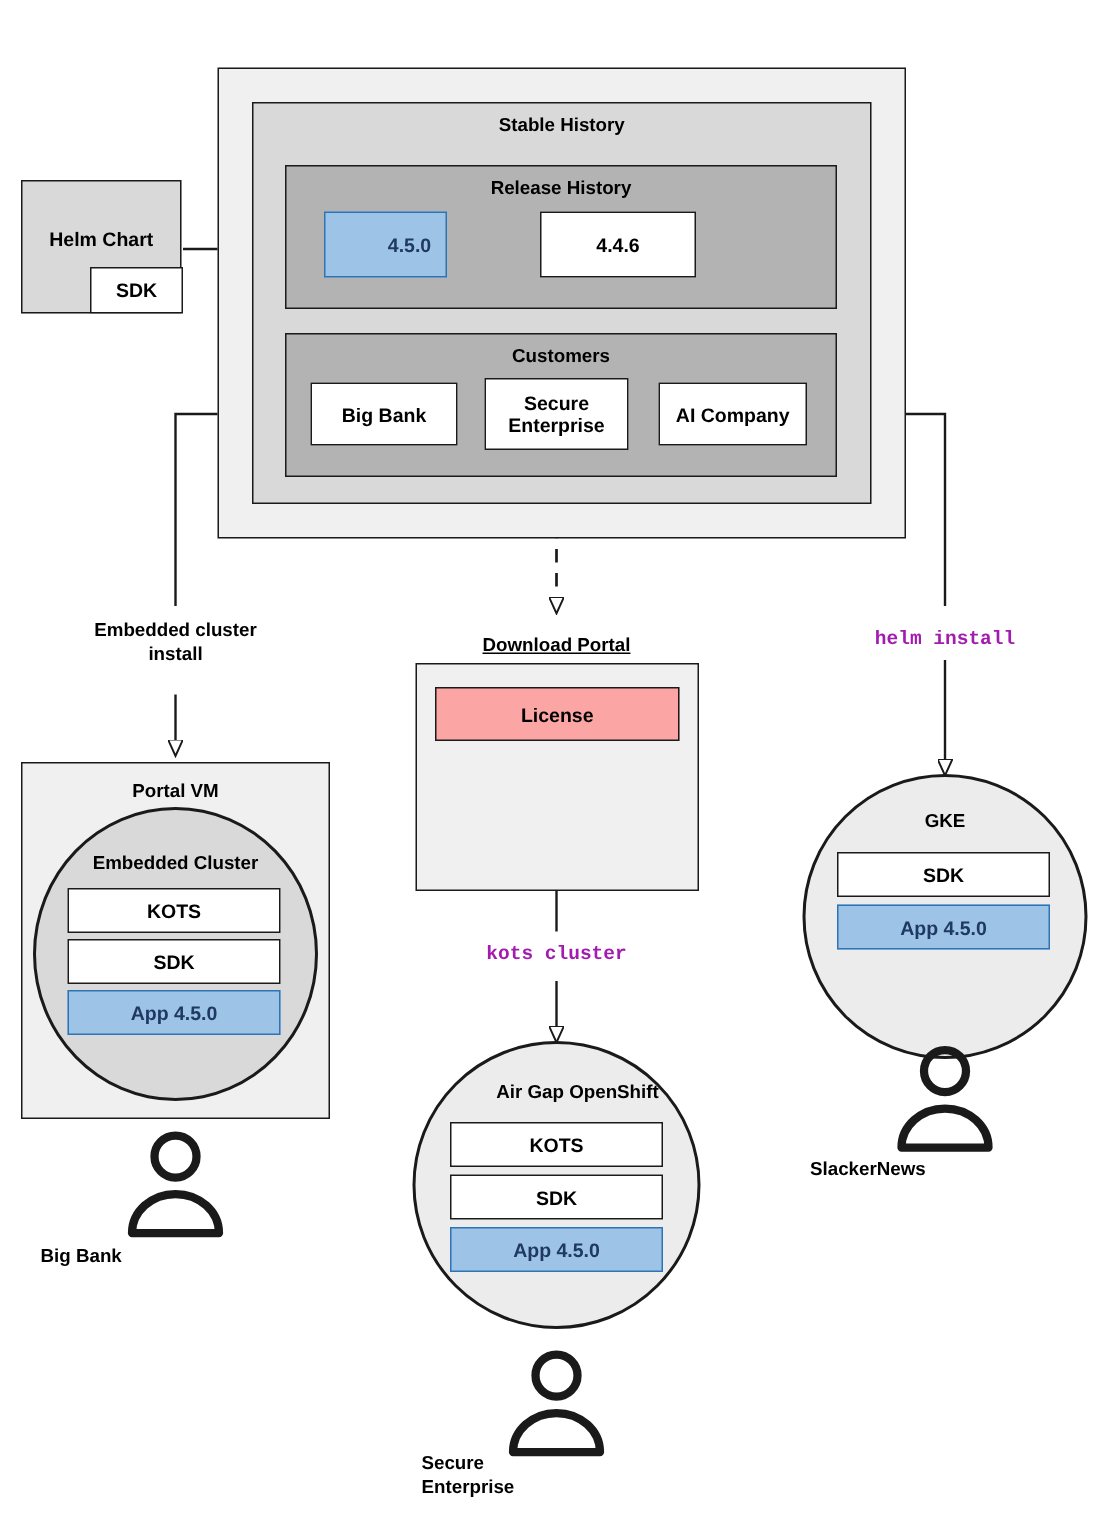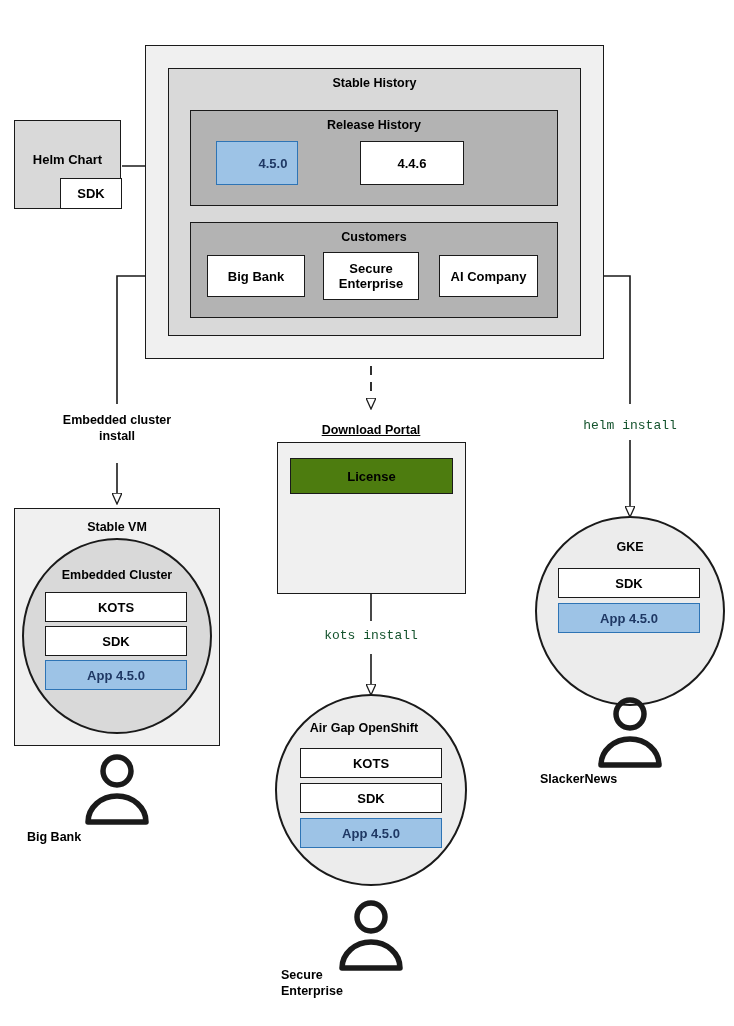--- a/index.html
+++ b/index.html
@@ -42,21 +42,21 @@
   }
   .rect {
     border: 1.6px solid #1a1a1a;
   }
   .fill-white   { background: #ffffff; }
   .fill-l1      { background: #f0f0f0; }
   .fill-l2      { background: #d9d9d9; }
   .fill-l3      { background: #b3b3b3; }
   .fill-blue    { background: #9dc3e6; border-color: #2e74b5; color: #1f3864; }
   .fill-portal  { background: #f0f0f0; }
-  .fill-bundle  { background: #4d7c0f; }
+  .fill-bundle  { background: #fca5a5; }
 
   
   .titled {
     align-items: flex-start;
     padding-top: 7px;
   }
   .container-title {
     width: 100%;
     text-align: center;
     font-size: 12.5px;
@@ -69,23 +69,23 @@
     font-family: "Liberation Sans", sans-serif;
     font-weight: bold;
     font-size: 12.5px;
     color: #000000;
     line-height: 1.25;
   }
   .label-mono {
     position: absolute;
     text-align: center;
     font-family: "Liberation Mono", "DejaVu Sans Mono", monospace;
-    font-weight: normal;
+    font-weight: bold;
     font-size: 13px;
-    color: #14532d;
+    color: #a21caf;
     line-height: 1.25;
     letter-spacing: 0px;
   }
   .actor-label {
     position: absolute;
     font-family: "Liberation Sans", sans-serif;
     font-weight: bold;
     font-size: 12.5px;
     color: #000000;
     line-height: 1.25;
@@ -175,30 +175,30 @@
   </div>
   <div class="node rect fill-white" style="left:439px; top:255px; width:99px; height:42px;">
     <span class="txt-13" style="white-space:pre-line;">AI Company</span>
   </div>
 
   <div class="label-plain" style="left:27px; top:413px; width:180px; white-space:pre-line;">Embedded cluster
 install</div>
 
   <div class="label-mono" style="left:545px; top:418px; width:170px;">helm install</div>
 
-  <div class="label-mono" style="left:286px; top:628px; width:170px;">kots install</div>
+  <div class="label-mono" style="left:286px; top:628px; width:170px;">kots cluster</div>
 
   <div class="label-plain" style="left:276px; top:423px; width:190px;text-decoration:underline;">Download Portal</div>
   <div class="node rect fill-portal" style="left:277px; top:442px; width:189px; height:152px;"></div>
   <div class="node rect fill-bundle" style="left:290px; top:458px; width:163px; height:36px;">
     <span class="txt-13">License</span>
   </div>
 
   <div class="node rect fill-l1 titled" style="left:14px; top:508px; width:206px; height:238px;">
-    <span class="container-title" style="padding-top:4px;">Stable VM</span>
+    <span class="container-title" style="padding-top:4px;">Portal VM</span>
   </div>
   <div class="ellipse ell-l2" style="left:22px; top:538px; width:190px; height:196px;"></div>
   <div class="label-plain" style="left:22px; top:568px; width:190px;">Embedded Cluster</div>
   <div class="node rect fill-white" style="left:45px; top:592px; width:142px; height:30px;">
     <span class="txt-13">KOTS</span>
   </div>
   <div class="node rect fill-white" style="left:45px; top:626px; width:142px; height:30px;">
     <span class="txt-13">SDK</span>
   </div>
   <div class="node rect fill-blue" style="left:45px; top:660px; width:142px; height:30px;">
@@ -207,21 +207,21 @@
 
   <svg class="layer" viewBox="0 0 734 1026">
     <g>
       <circle cx="117" cy="771" r="14" fill="none" stroke="#1a1a1a" stroke-width="5.5"></circle>
       <path d="M88,822 a29,26 0 0 1 58,0 z" fill="#ffffff" stroke="#1a1a1a" stroke-width="5.5" stroke-linejoin="round"></path>
     </g>
   </svg>
   <div class="actor-label" style="left:27px; top:830px; width:180px; white-space:pre-line;">Big Bank</div>
 
   <div class="ellipse ell-l1" style="left:275px; top:694px; width:192px; height:192px;"></div>
-  <div class="label-plain" style="left:268px; top:721px; width:192px;">Air Gap OpenShift</div>
+  <div class="label-plain" style="left:289px; top:721px; width:192px;">Air Gap OpenShift</div>
   <div class="node rect fill-white" style="left:300px; top:748px; width:142px; height:30px;">
     <span class="txt-13">KOTS</span>
   </div>
   <div class="node rect fill-white" style="left:300px; top:783px; width:142px; height:30px;">
     <span class="txt-13">SDK</span>
   </div>
   <div class="node rect fill-blue" style="left:300px; top:818px; width:142px; height:30px;">
     <span class="txt-13">App 4.5.0</span>
   </div>
 

